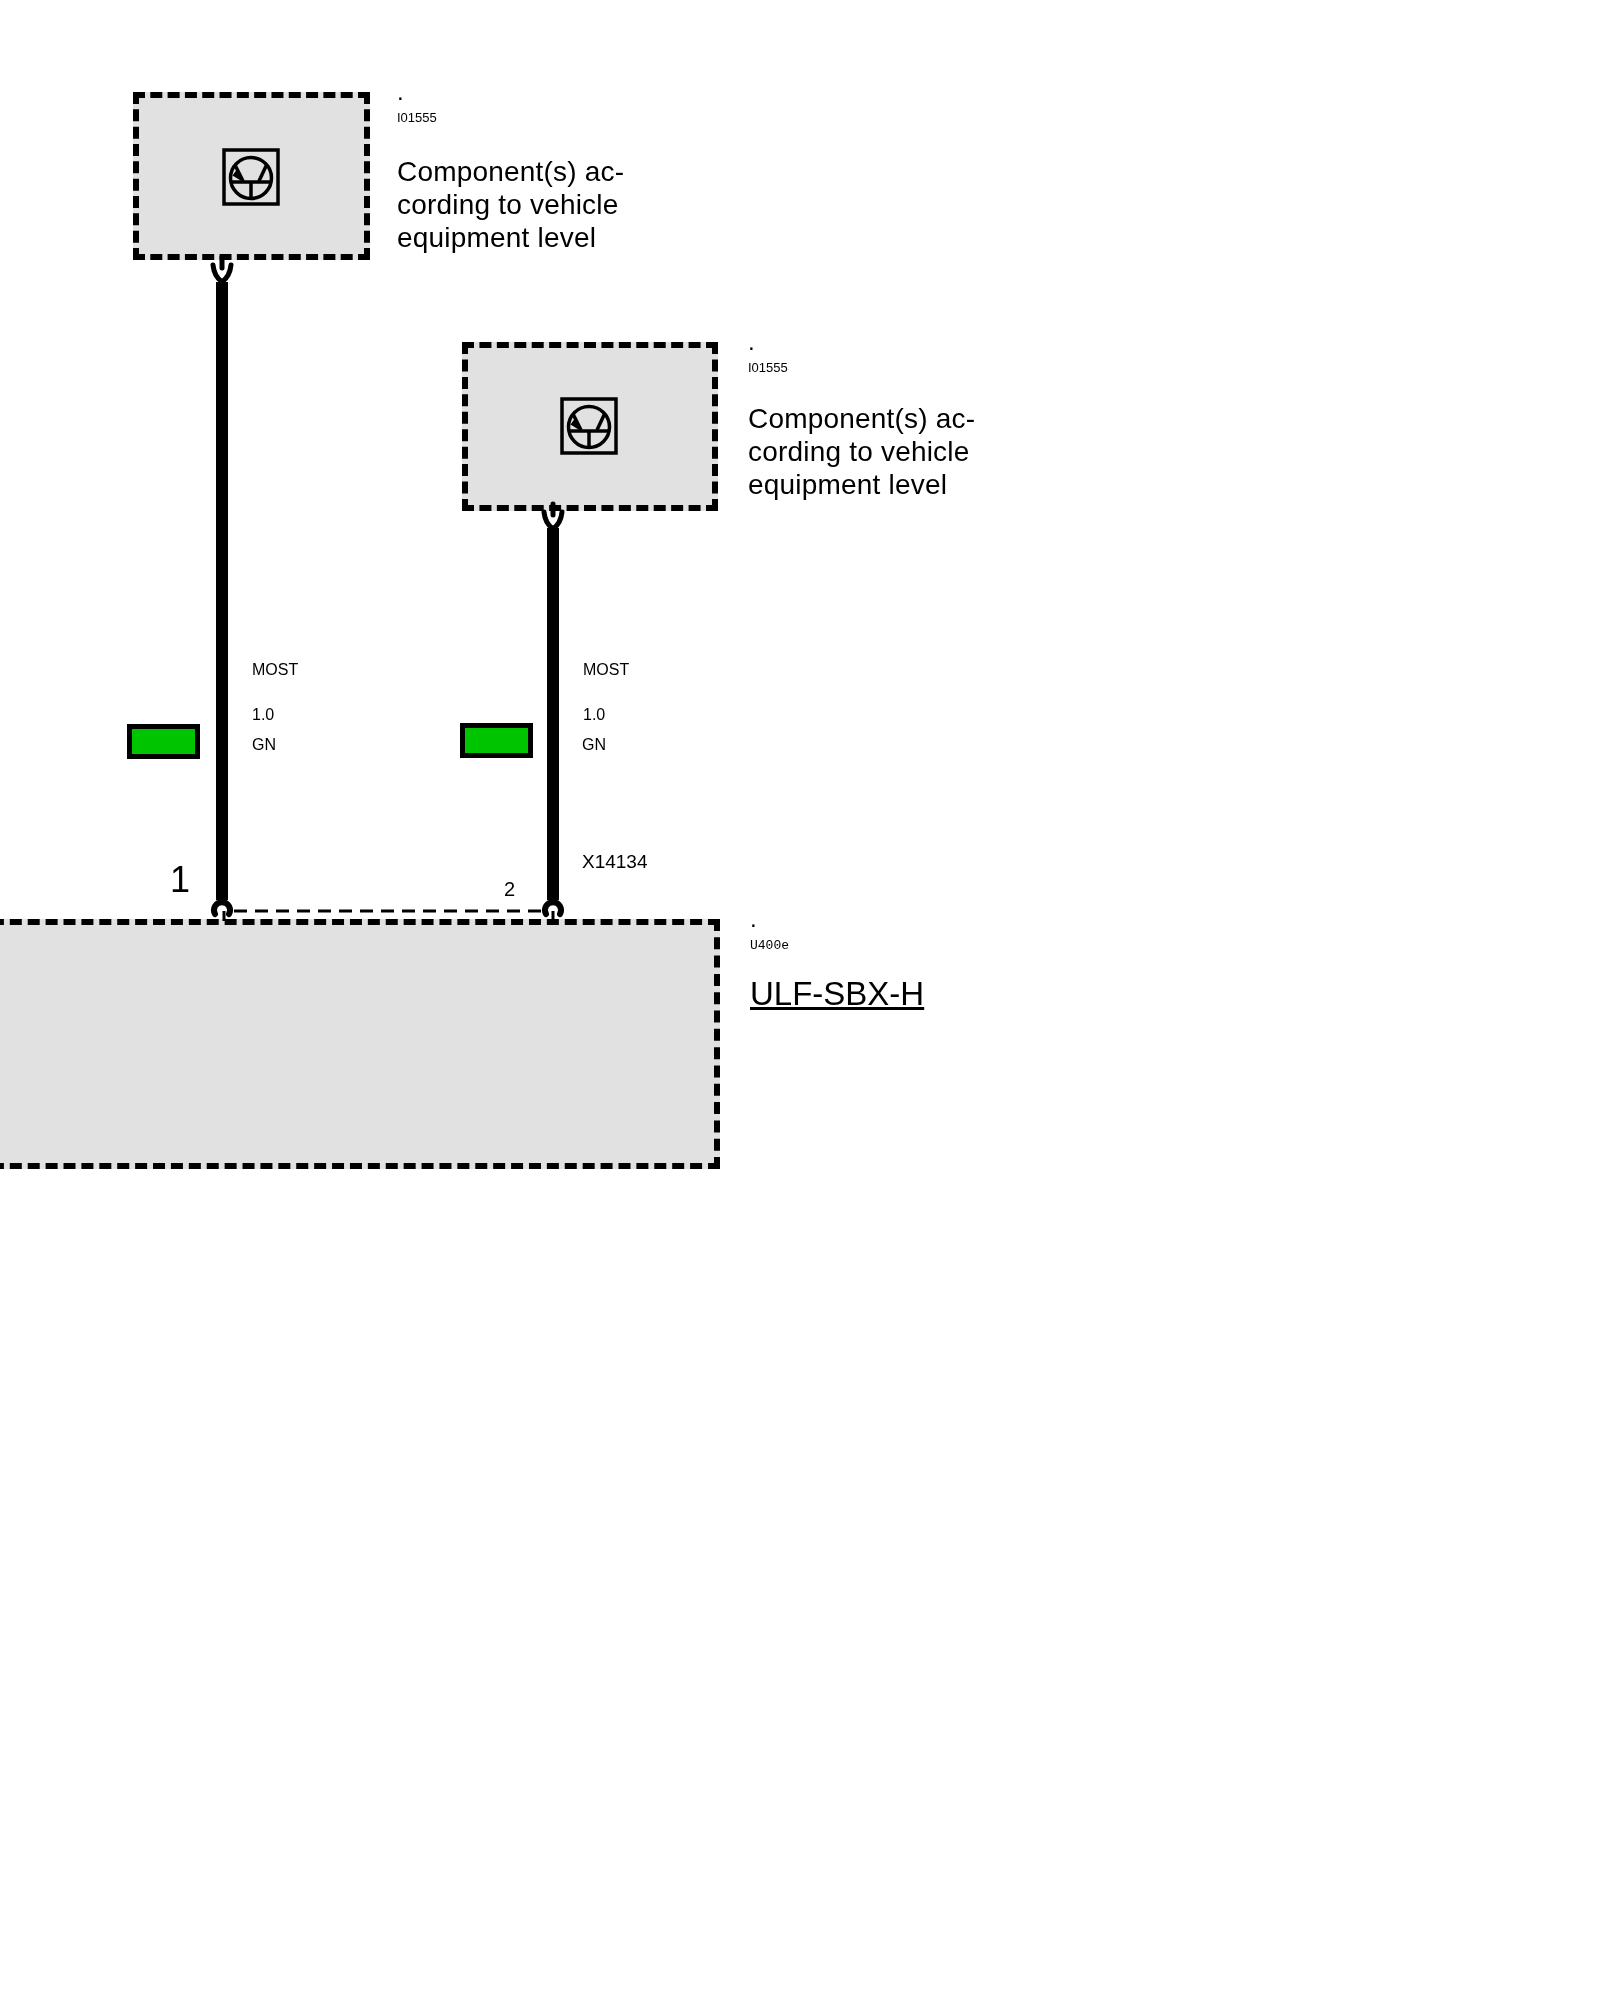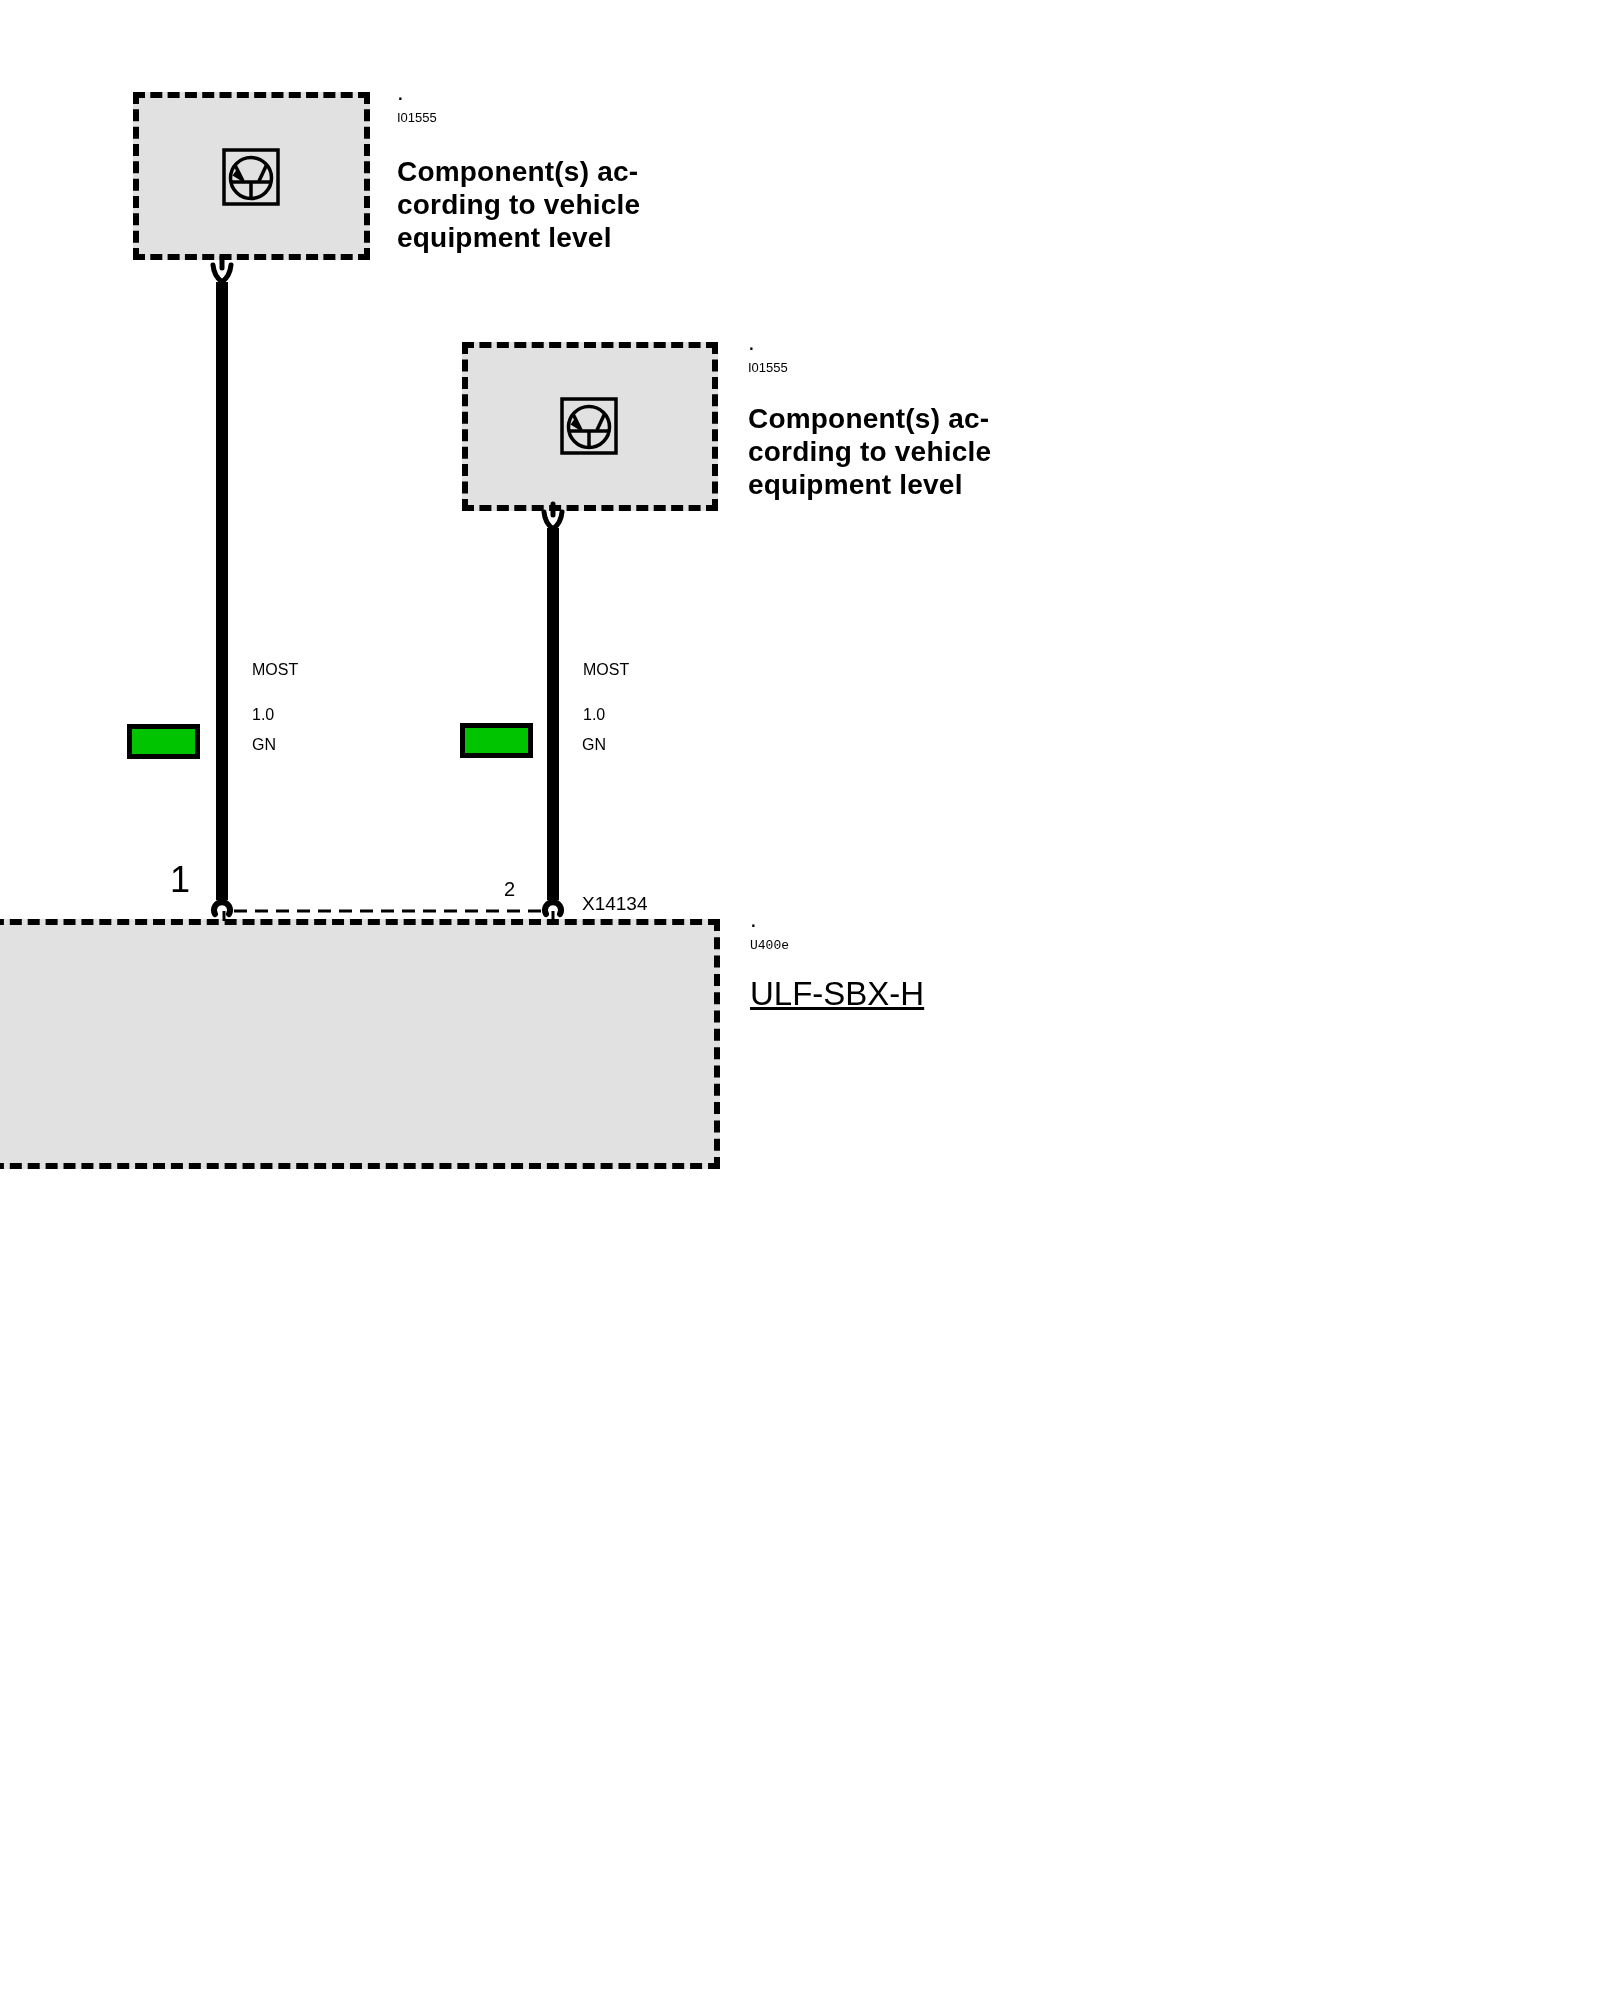--- a/index.html
+++ b/index.html
@@ -12,21 +12,21 @@
     border:6px dashed #000;background:#e1e1e1;
   }
   .wire{position:absolute;background:#000;width:12px;}
   .swatch{
     position:absolute;box-sizing:border-box;width:73px;height:35px;
     border:5px solid #000;
   }
   .txt{position:absolute;white-space:pre-line;}
   .dot{font-size:24px;line-height:12px;height:12px;}
   .code{font-size:13px;line-height:22px;}
-  .bigname{font-size:28px;line-height:33px;letter-spacing:0.2px;font-weight:bold;}
+  .bigname{font-size:28px;line-height:33px;letter-spacing:0.2px;}
   .unitname{font-size:33px;line-height:36px;text-decoration:underline;}
   .wirelabel{font-size:16px;line-height:21px;}
   .pin-big{font-size:36px;line-height:38px;}
   .pin-small{font-size:20px;line-height:22px;}
   .conn{font-size:19px;line-height:21px;}
   svg{position:absolute;left:0;top:0;}
   .icon{position:absolute;width:58px;height:58px;}
 </style>
 </head>
 <body>
@@ -98,15 +98,15 @@
 
   <div class="txt wirelabel" style="left:252px;top:659px;">MOST</div>
   <div class="txt wirelabel" style="left:252px;top:704px;">1.0</div>
   <div class="txt wirelabel" style="left:252px;top:734px;">GN</div>
   <div class="txt pin-big" style="left:170px;top:861px;">1</div>
 
   <div class="txt wirelabel" style="left:583px;top:659px;">MOST</div>
   <div class="txt wirelabel" style="left:583px;top:704px;">1.0</div>
   <div class="txt wirelabel" style="left:582px;top:734px;">GN</div>
   <div class="txt pin-small" style="left:504px;top:878px;">2</div>
-  <div class="txt conn" style="left:582px;top:893px;text-align:center;">X14134</div>
+  <div class="txt conn" style="left:582px;top:851px;text-align:center;">X14134</div>
 
 </div>
 
 </body></html>

